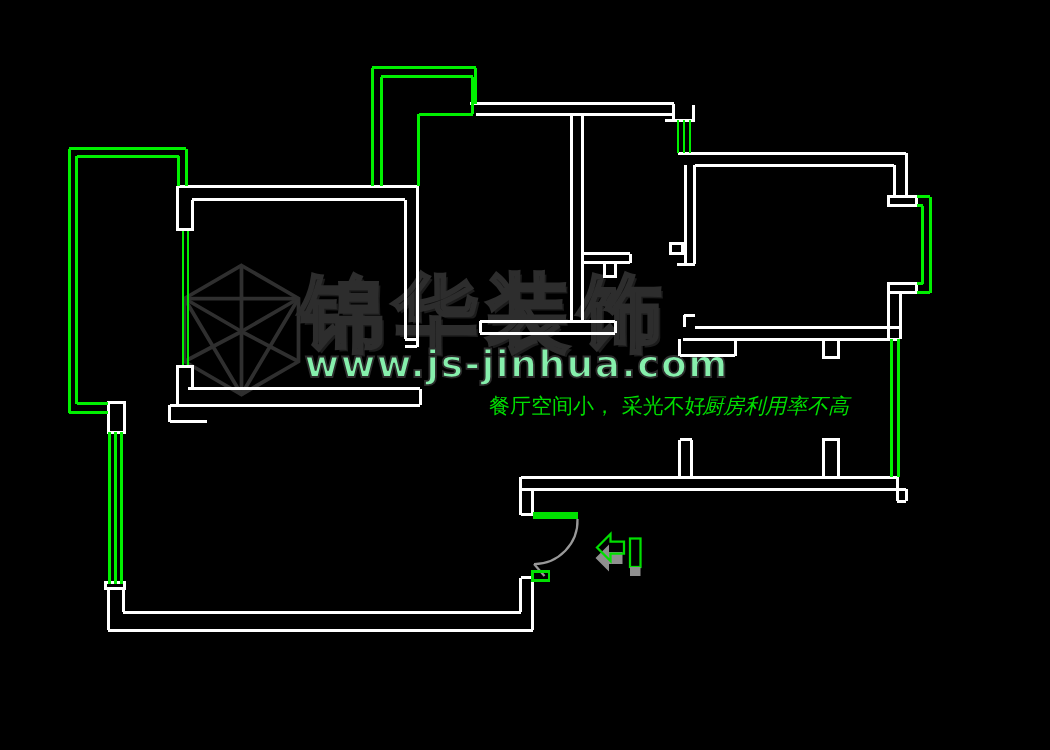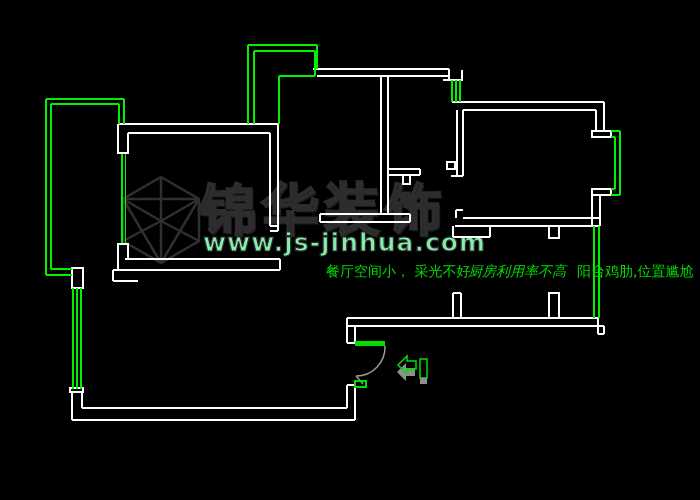--- a/index.html
+++ b/index.html
@@ -102,15 +102,14 @@
     <g shape-rendering="auto">
       <polygon points="397,372 406,363 406,368 415,368 415,376 406,376 406,381" fill="#8f8f8f" stroke="none"></polygon>
       <polygon points="398,365 407,356 407,361 416,361 416,369 407,369 407,374" fill="none" stroke="#00e000" stroke-width="1.5"></polygon>
       <rect x="420" y="359" width="7" height="19" fill="none" stroke="#00e000" stroke-width="1.5"></rect>
       <rect x="420" y="378" width="7" height="6" fill="#8f8f8f" stroke="none"></rect>
     </g>
   </svg>
 
   <div class="note" id="note-dining">餐厅空间小， 采光不好</div>
   <div class="note" id="note-kitchen">厨房利用率不高</div>
-  <div class="note" id="note-balcony">阳台鸡肋,位置尴尬</div>
 
 </div>
 
 </body></html>

